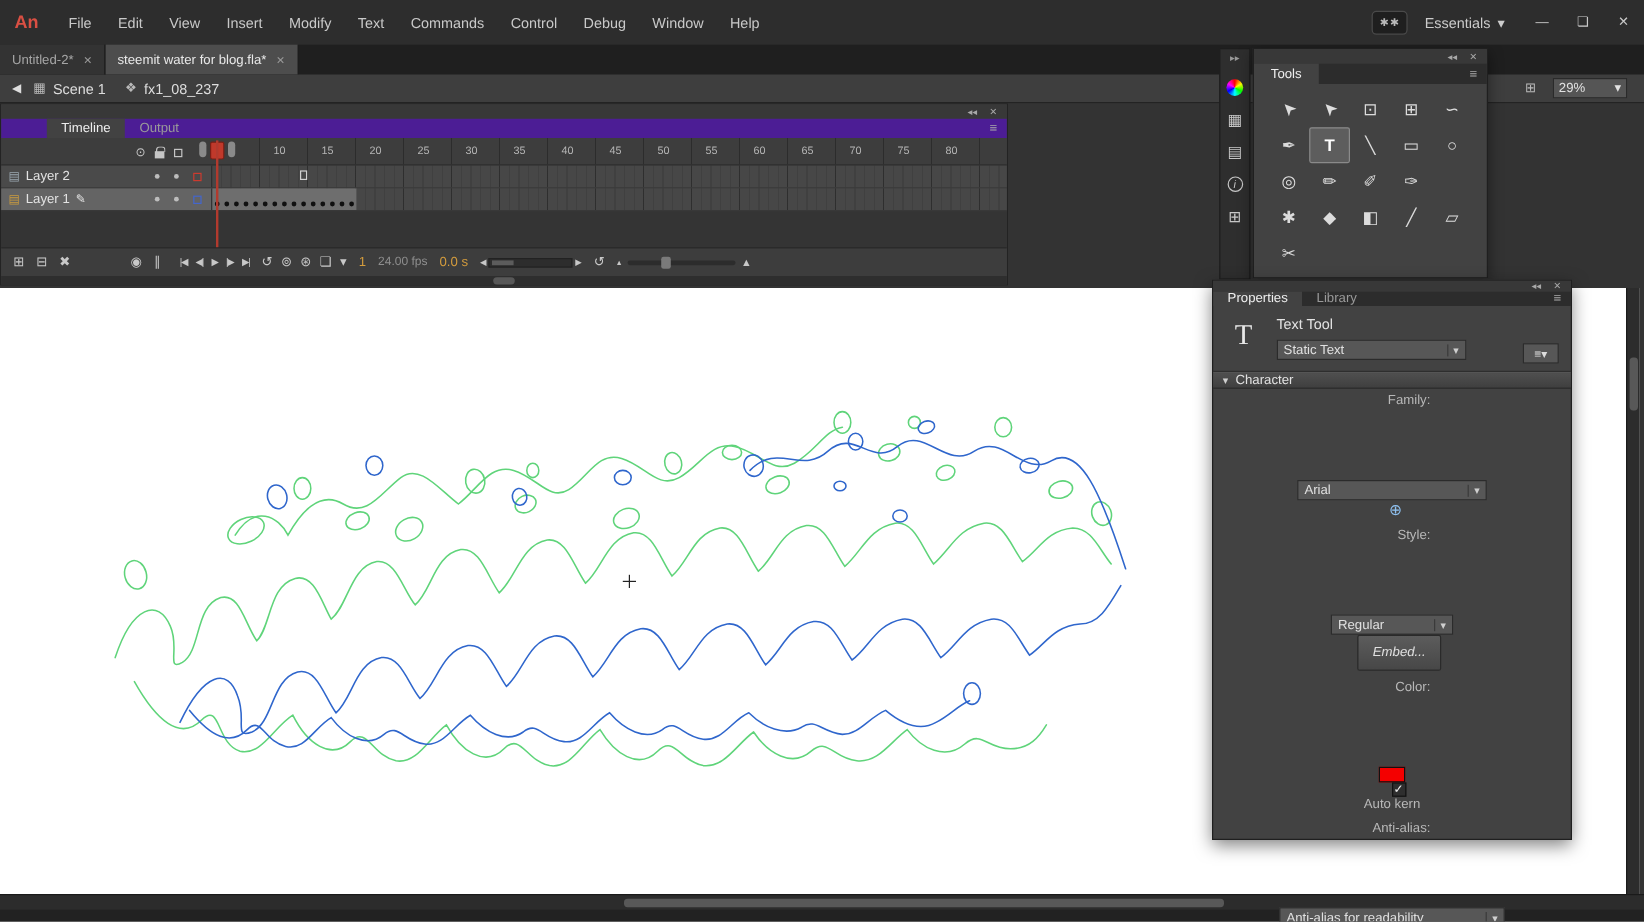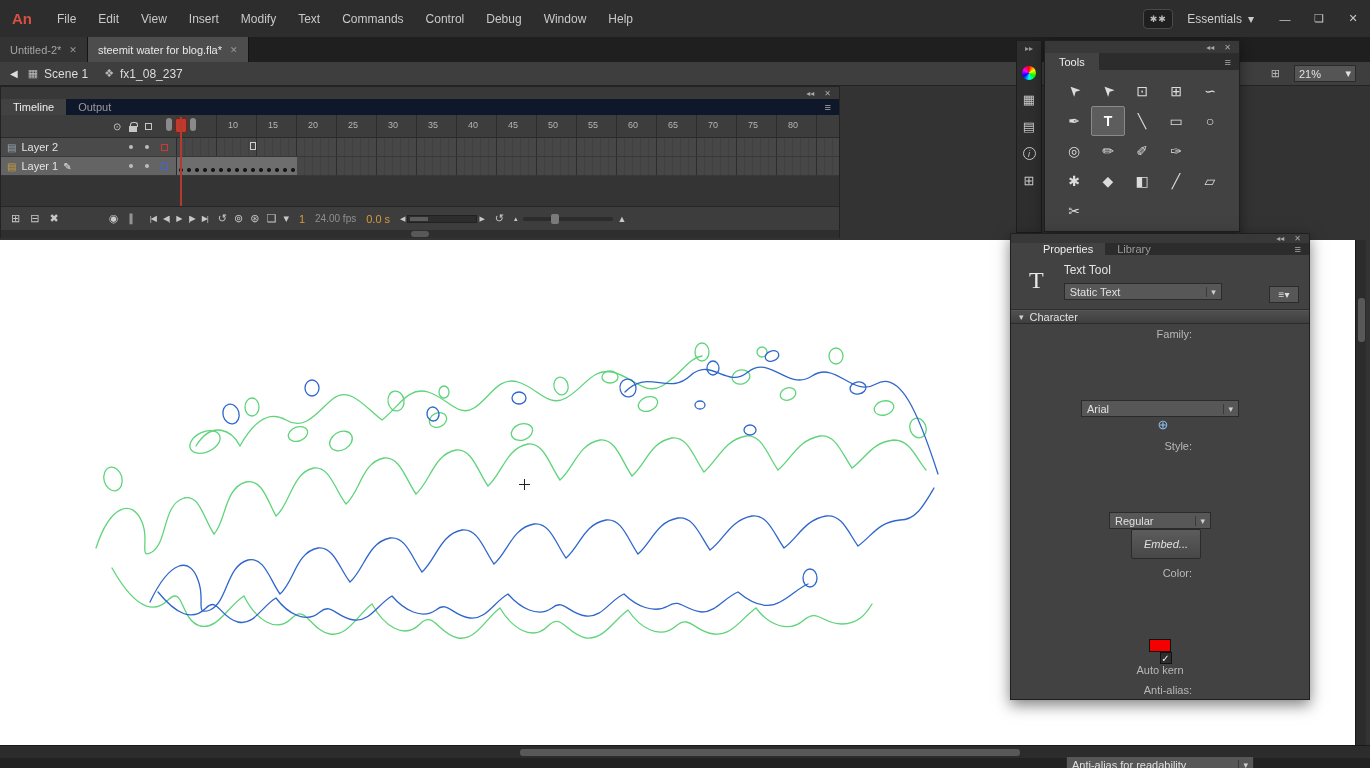--- a/index.html
+++ b/index.html
@@ -46,21 +46,21 @@
   .crosshair::after { left:0; top:5px; width:11px; height:1px; }
   svg .g { stroke:#5fd47a; fill:none; stroke-width:1.3; stroke-linecap:round; }
   svg .b { stroke:#2f66cc; fill:none; stroke-width:1.3; stroke-linecap:round; }
 
   
   .tlpanel { position:absolute; left:0; top:86px; width:840px; height:152px; background:#424242;
              border:1px solid #232323; z-index:10; }
   .tl-head { position:absolute; left:0; top:0; right:0; height:12px; background:#383838;
              display:flex; justify-content:flex-end; align-items:center; gap:10px; padding-right:8px;
              color:#a8a8a8; font-size:8px; }
-  .tl-tabs { position:absolute; left:0; top:12px; right:0; height:16px; background:#0f172a; display:flex; align-items:stretch; }
+  .tl-tabs { position:absolute; left:0; top:12px; right:0; height:16px; background:#4c1d95; display:flex; align-items:stretch;padding-left:38px; }
   .tl-tab { padding:0 12px; font-size:11px; display:flex; align-items:center; color:#9a9a9a; }
   .tl-tab.active { background:#424242; color:#eee; }
   .tl-menu { margin-left:auto; color:#aaa; font-size:11px; padding-right:8px; display:flex; align-items:center; }
   .tl-ruler { position:absolute; left:0; top:28px; right:0; height:23px; background:#3d3d3d; border-bottom:1px solid #2a2a2a; }
   .tl-ruler .colicons { position:absolute; left:112px; top:6px; display:flex; gap:8px; align-items:center; color:#c5c5c5; font-size:10px; }
   .sq-outline { width:7px; height:7px; border:1px solid #c5c5c5; display:inline-block; }
   .lockic { position:relative; width:8px; height:6px; background:#c5c5c5; display:inline-block; margin-top:4px; }
   .lockic::before { content:""; position:absolute; top:-4px; left:1px; width:6px; height:4px;
                     border:1.5px solid #c5c5c5; border-bottom:none; border-radius:3px 3px 0 0; }
   .tl-ruler .groupl { position:absolute; left:176px; right:0; top:0; bottom:0;
@@ -125,21 +125,21 @@
   .tool { width:34px; height:30px; display:flex; align-items:center; justify-content:center; color:#dcdcdc; font-size:14px; }
   .tool.sel { background:#5d5d5d; border:1px solid #8a8a8a; border-radius:2px; color:#fff; font-weight:bold; }
   .tool .rot { display:inline-block; transform:rotate(-135deg); }
   .tool.lite { color:#fafafa; opacity:.85; }
 
   
   .propspanel { position:absolute; left:1010px; top:233px; width:300px; height:467px; background:#424242;
                 border:1px solid #1f1f1f; box-shadow:0 5px 14px rgba(0,0,0,.5); z-index:14; display:flex; flex-direction:column; }
   .pp-head { height:13px; background:#383838; display:flex; justify-content:flex-end; align-items:center; gap:10px;
              padding-right:8px; color:#a8a8a8; font-size:8px; }
-  .pp-tabs { height:17px; background:#2c2c2c; display:flex; align-items:stretch;margin-left:20px; }
+  .pp-tabs { height:17px; background:#2c2c2c; display:flex; align-items:stretch; }
   .pp-tab { font-size:11px; display:flex; align-items:center; padding:0 12px; color:#9a9a9a; }
   .pp-tab.active { background:#424242; color:#eee; }
   .pp-menu { margin-left:auto; color:#aaa; font-size:11px; padding-right:8px; display:flex; align-items:center; }
   .pp-toolrow { display:flex; padding:8px 10px 6px; gap:14px; border-bottom:1px solid #2e2e2e; }
   .bigT { font-family:"Liberation Serif", serif; font-size:24px; color:#e8e8e8; padding:4px 6px 0 8px; }
   .pp-toolcol { flex:1; }
   .pp-toolname { font-size:12px; color:#e3e3e3; margin-bottom:6px; }
   .combo { background:#575757; border:1px solid #2b2b2b; color:#e0e0e0; font-size:11px; height:17px;
            display:flex; align-items:center; padding:0 5px; }
   .combo .arr { margin-left:auto; border-left:1px solid #3a3a3a; padding-left:4px; font-size:9px; color:#cfcfcf; }
@@ -221,21 +221,21 @@
 
   <div class="editbar">
     <span class="back">◀</span>
     <span class="ic">▦</span>
     <span class="crumb">Scene 1</span>
     <span class="ic">❖</span>
     <span class="crumb">fx1_08_237</span>
     <span class="rightzone">
       <span class="ic">⊞</span>
       <span class="zoombox">
-        <span>21%</span>
+        <span>29%</span>
         <span>▾</span>
       </span>
     </span>
   </div>
 
   <div class="stage">
     <svg width="1366" height="505" viewBox="0 240 1366 505">
 
       <g class="g">
         <path d="M96,548 C110,505 132,498 142,522 C150,540 138,560 152,552 C168,542 162,505 184,498 C200,494 204,520 214,534 C226,522 224,488 246,482 C262,478 268,502 276,516 C290,505 292,472 314,468 C330,466 336,492 346,504 C360,492 362,462 384,458 C400,456 406,480 416,494 C430,482 434,454 456,450 C472,448 478,472 488,486 C502,474 506,448 528,444 C544,442 550,466 560,480 C574,468 578,444 600,440 C616,438 622,462 632,476 C646,464 650,442 672,438 C688,436 694,458 704,472 C718,460 724,440 746,436 C762,434 768,456 778,470 C792,458 798,440 820,436 C836,434 842,454 852,468 C866,458 872,442 894,440 C910,440 916,458 926,470"></path>

